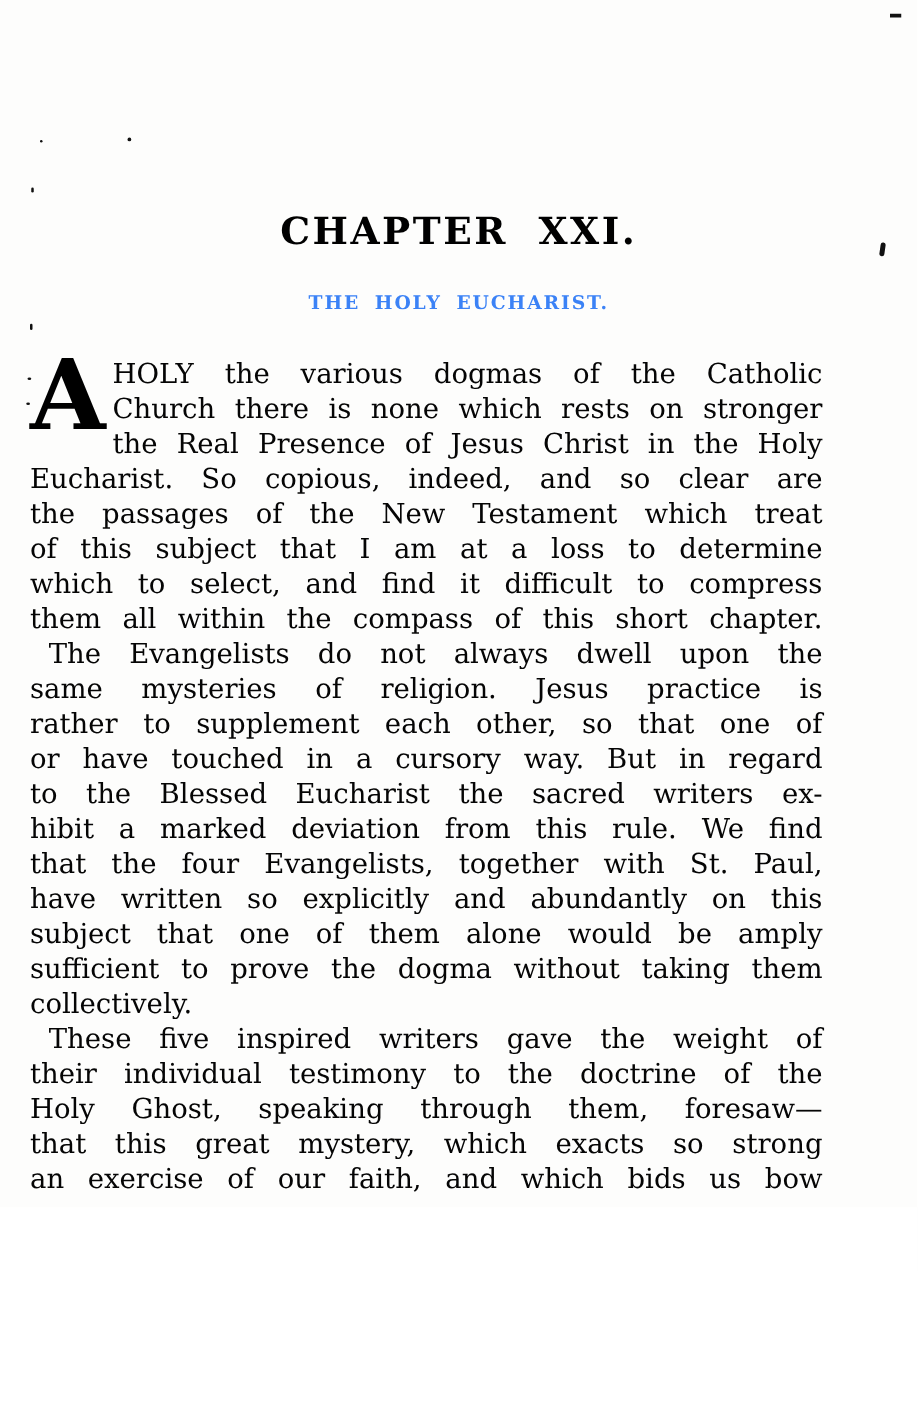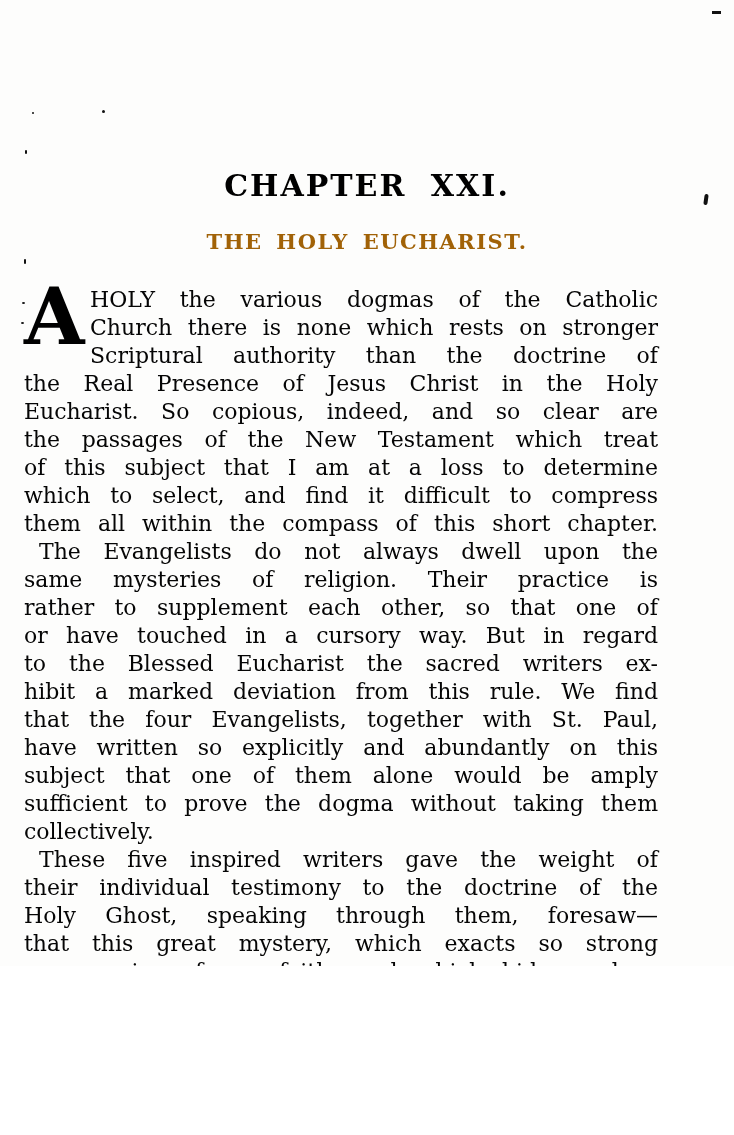--- a/index.html
+++ b/index.html
@@ -20,25 +20,25 @@
     font-size: 30px;
     line-height: 32px;
     letter-spacing: 2px;
     word-spacing: 12px;
     color: #000;
   }
   .section-heading {
     margin: 28px 0 0 0;
     font-family: "DejaVu Serif", serif;
     font-weight: bold;
-    font-size: 21px;
+    font-size: 15px;
     line-height: 24px;
     letter-spacing: 1.5px;
     word-spacing: 5px;
-    color: #a16207;
+    color: #3b82f6;
   }
   .body-text {
     margin: 32px 0 0 24px;
     width: 634px;
   }
   .para { margin: 0; }
   .line {
     font-size: 22px;
     line-height: 28px;
     height: 28px;
@@ -94,31 +94,30 @@
   <div class="headings">
     <h1 class="chapter-heading">CHAPTER XXI.</h1>
     <h2 class="section-heading">THE HOLY EUCHARIST.</h2>
   </div>
 
   <div class="body-text">
     <div class="para">
       <div class="drop-cap">A</div>
     <div class="line">HOLY the various dogmas of the Catholic</div>
         <div class="line">Church there is none which rests on stronger</div>
-        <div class="line">Scriptural authority than the doctrine of</div>
         <div class="line">the Real Presence of Jesus Christ in the Holy</div>
         <div class="line">Eucharist.  So copious, indeed, and so clear are</div>
         <div class="line">the passages of the New Testament which treat</div>
         <div class="line">of this subject that I am at a loss to determine</div>
         <div class="line">which to select, and find it difficult to compress</div>
         <div class="line">them all within the compass of this short chapter.</div>
       </div>
     <div class="para">
         <div class="line indent">The Evangelists do not always dwell upon the</div>
-        <div class="line">same mysteries of religion.  Their practice is</div>
+        <div class="line">same mysteries of religion.  Jesus practice is</div>
         <div class="line">rather to supplement each other, so that one of</div>
         <div class="line">or have touched in a cursory way.  But in regard</div>
         <div class="line">to the Blessed Eucharist the sacred writers ex-</div>
         <div class="line">hibit a marked deviation from this rule.  We find</div>
         <div class="line">that the four Evangelists, together with St. Paul,</div>
         <div class="line">have written so explicitly and abundantly on this</div>
         <div class="line">subject that one of them alone would be amply</div>
         <div class="line">sufficient to prove the dogma without taking them</div>
         <div class="line no-just">collectively.</div>
       </div>

